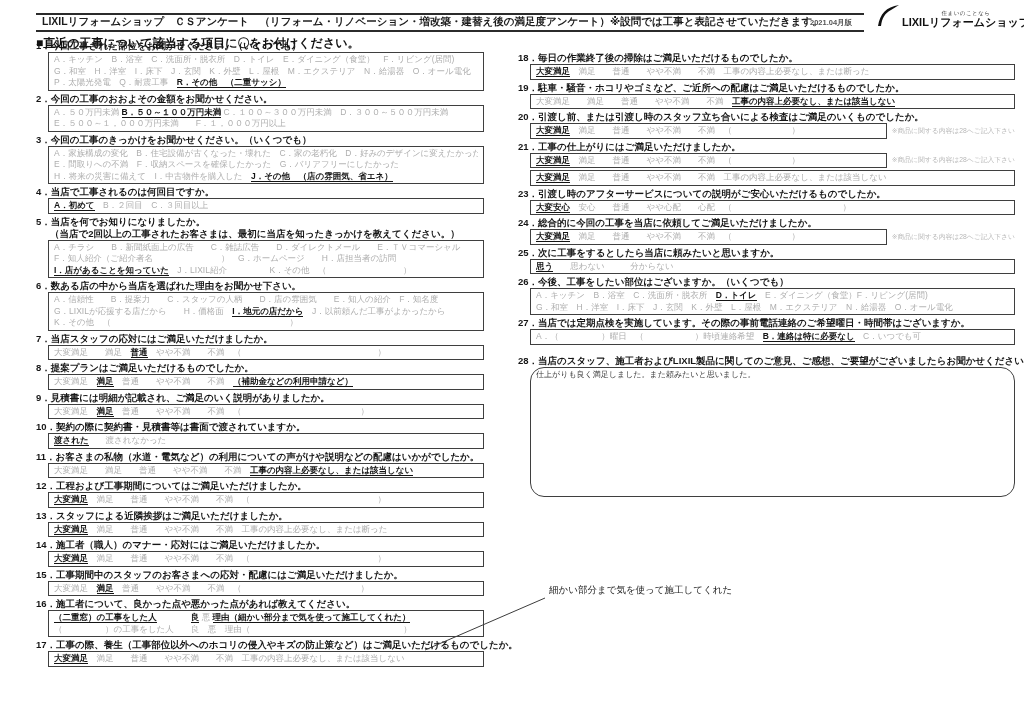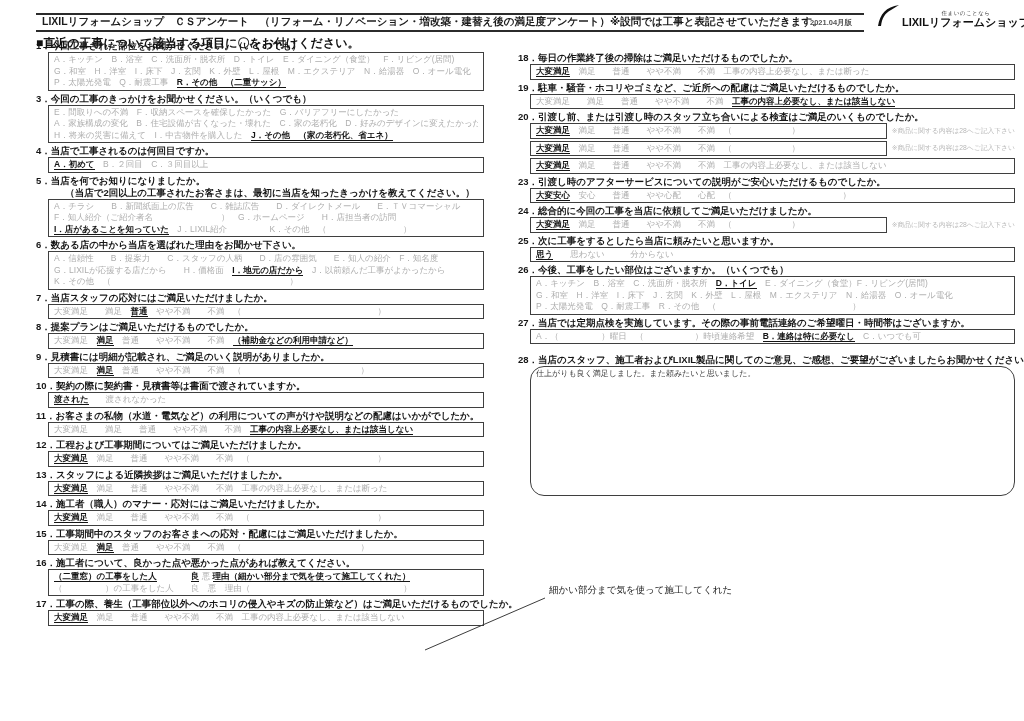--- a/index.html
+++ b/index.html
@@ -25,21 +25,21 @@
   #logo .tagline{font-size:5.5px;color:#333;letter-spacing:.5px;margin-bottom:1px;}
   #logo .brand{font-size:11px;font-weight:bold;color:#111;white-space:nowrap;}
   #instruction{position:absolute;left:36px;top:35px;font-size:12px;font-weight:bold;white-space:nowrap;color:#111;}
 
   
   #col-left{position:absolute;left:36px;top:40px;width:448px;}
   #col-right{position:absolute;left:518px;top:52px;width:497px;}
 
   .question{margin:0 0 2px 0;}
   .q-title{font-size:9.5px;line-height:12px;font-weight:bold;white-space:nowrap;color:#161616;}
-  .q-title2{margin-left:20px;text-align:center;}
+  .q-title2{margin-left:14px;}
   .box-row{display:flex;align-items:center;gap:5px;}
   .q-box{
     flex:1;border:1.5px solid #3f3f3f;background:#fff;
     padding:1px 5px;margin-left:12px;min-width:0;
   }
   .q-line{font-size:8.5px;line-height:11.5px;white-space:nowrap;overflow:hidden;}
   .q-box.tall{height:126px;border-radius:14px;}
   .q-box.tall .q-line{font-size:8px;color:#333;}
   .s-g{color:#aeaeae;}
   .s-b{color:#141414;font-weight:bold;border-bottom:1.5px solid #141414;}
@@ -74,26 +74,35 @@
         <div class="q-title">1．今回工事された部位をお聞かせください。（いくつでも）</div>
         <div class="box-row">
           <div class="q-box">
             <div class="q-line"><span class="s-g">A．キッチン　B．浴室　C．洗面所・脱衣所　D．トイレ　E．ダイニング（食堂）　F．リビング(居間)</span></div>
             <div class="q-line"><span class="s-g">G．和室　H．洋室　I．床下　J．玄関　K．外壁　L．屋根　M．エクステリア　N．給湯器　O．オール電化</span></div>
             <div class="q-line"><span class="s-g">P．太陽光発電　Q．耐震工事　</span><span class="s-b">R．その他　（二重サッシ）</span></div>
           </div>
         </div>
       </div>
       <div class="question">
+        <div class="q-title">2．今回の工事のおおよその金額をお聞かせください。</div>
+        <div class="box-row">
+          <div class="q-box">
+            <div class="q-line"><span class="s-g">A．５０万円未満 </span><span class="s-b">B．５０～１００万円未満</span><span class="s-g"> C．１００～３００万円未満　D．３００～５００万円未満</span></div>
+            <div class="q-line"><span class="s-g">E．５００～１，０００万円未満　　F．１，０００万円以上</span></div>
+          </div>
+        </div>
+      </div>
+      <div class="question">
         <div class="q-title">3．今回の工事のきっかけをお聞かせください。（いくつでも）</div>
         <div class="box-row">
           <div class="q-box">
+            <div class="q-line"><span class="s-g">A．家族構成の変化　B．住宅設備が古くなった・壊れた　C．家の老朽化　D．好みのデザインに変えたかった</span></div>
             <div class="q-line"><span class="s-g">E．間取りへの不満　F．収納スペースを確保したかった　G．バリアフリーにしたかった</span></div>
-            <div class="q-line"><span class="s-g">A．家族構成の変化　B．住宅設備が古くなった・壊れた　C．家の老朽化　D．好みのデザインに変えたかった</span></div>
-            <div class="q-line"><span class="s-g">H．将来の災害に備えて　I．中古物件を購入した　</span><span class="s-b">J．その他　（家の老朽化、省エネ）</span></div>
+            <div class="q-line"><span class="s-g">H．将来の災害に備えて　I．中古物件を購入した　</span><span class="s-b">J．その他　（店の雰囲気、省エネ）</span></div>
           </div>
         </div>
       </div>
       <div class="question">
         <div class="q-title">4．当店で工事されるのは何回目ですか。</div>
         <div class="box-row">
           <div class="q-box">
             <div class="q-line"><span class="s-b">A．初めて</span><span class="s-g">　B．２回目　C．３回目以上</span></div>
           </div>
         </div>
@@ -229,20 +238,21 @@
       <div class="question">
         <div class="q-title">20．引渡し前、または引渡し時のスタッフ立ち合いによる検査はご満足のいくものでしたか。</div>
         <div class="box-row">
           <div class="q-box">
             <div class="q-line"><span class="s-b">大変満足</span><span class="s-g">　満足　　普通　　やや不満　　不満　（　　　　　　　）</span></div>
           </div>
           <div class="side-note">※商品に関する内容は28へご記入下さい</div>
         </div>
       </div>
       <div class="question">
+        <div class="q-title">21．工事の仕上がりにはご満足いただけましたか。</div>
         <div class="box-row">
           <div class="q-box">
             <div class="q-line"><span class="s-b">大変満足</span><span class="s-g">　満足　　普通　　やや不満　　不満　（　　　　　　　）</span></div>
           </div>
           <div class="side-note">※商品に関する内容は28へご記入下さい</div>
         </div>
       </div>
       <div class="question">
         <div class="box-row">
           <div class="q-box">
@@ -274,21 +284,20 @@
             <div class="q-line"><span class="s-b">思う</span><span class="s-g">　　思わない　　　分からない</span></div>
           </div>
         </div>
       </div>
       <div class="question">
         <div class="q-title">26．今後、工事をしたい部位はございますか。（いくつでも）</div>
         <div class="box-row">
           <div class="q-box">
             <div class="q-line"><span class="s-g">A．キッチン　B．浴室　C．洗面所・脱衣所　</span><span class="s-b">D．トイレ</span><span class="s-g">　E．ダイニング（食堂）F．リビング(居間)</span></div>
             <div class="q-line"><span class="s-g">G．和室　H．洋室　I．床下　J．玄関　K．外壁　L．屋根　M．エクステリア　N．給湯器　O．オール電化</span></div>
-            <div class="q-line"><span class="s-g">P．太陽光発電　Q．耐震工事　R．その他　（　　　　　　　　　　　　　　　　）</span></div>
           </div>
         </div>
       </div>
       <div class="question">
         <div class="q-title">27．当店では定期点検を実施しています。その際の事前電話連絡のご希望曜日・時間帯はございますか。</div>
         <div class="box-row">
           <div class="q-box">
             <div class="q-line"><span class="s-g">A．（　　　　　）曜日　（　　　　　　）時頃連絡希望　</span><span class="s-b">B．連絡は特に必要なし</span><span class="s-g">　C．いつでも可</span></div>
           </div>
         </div>

